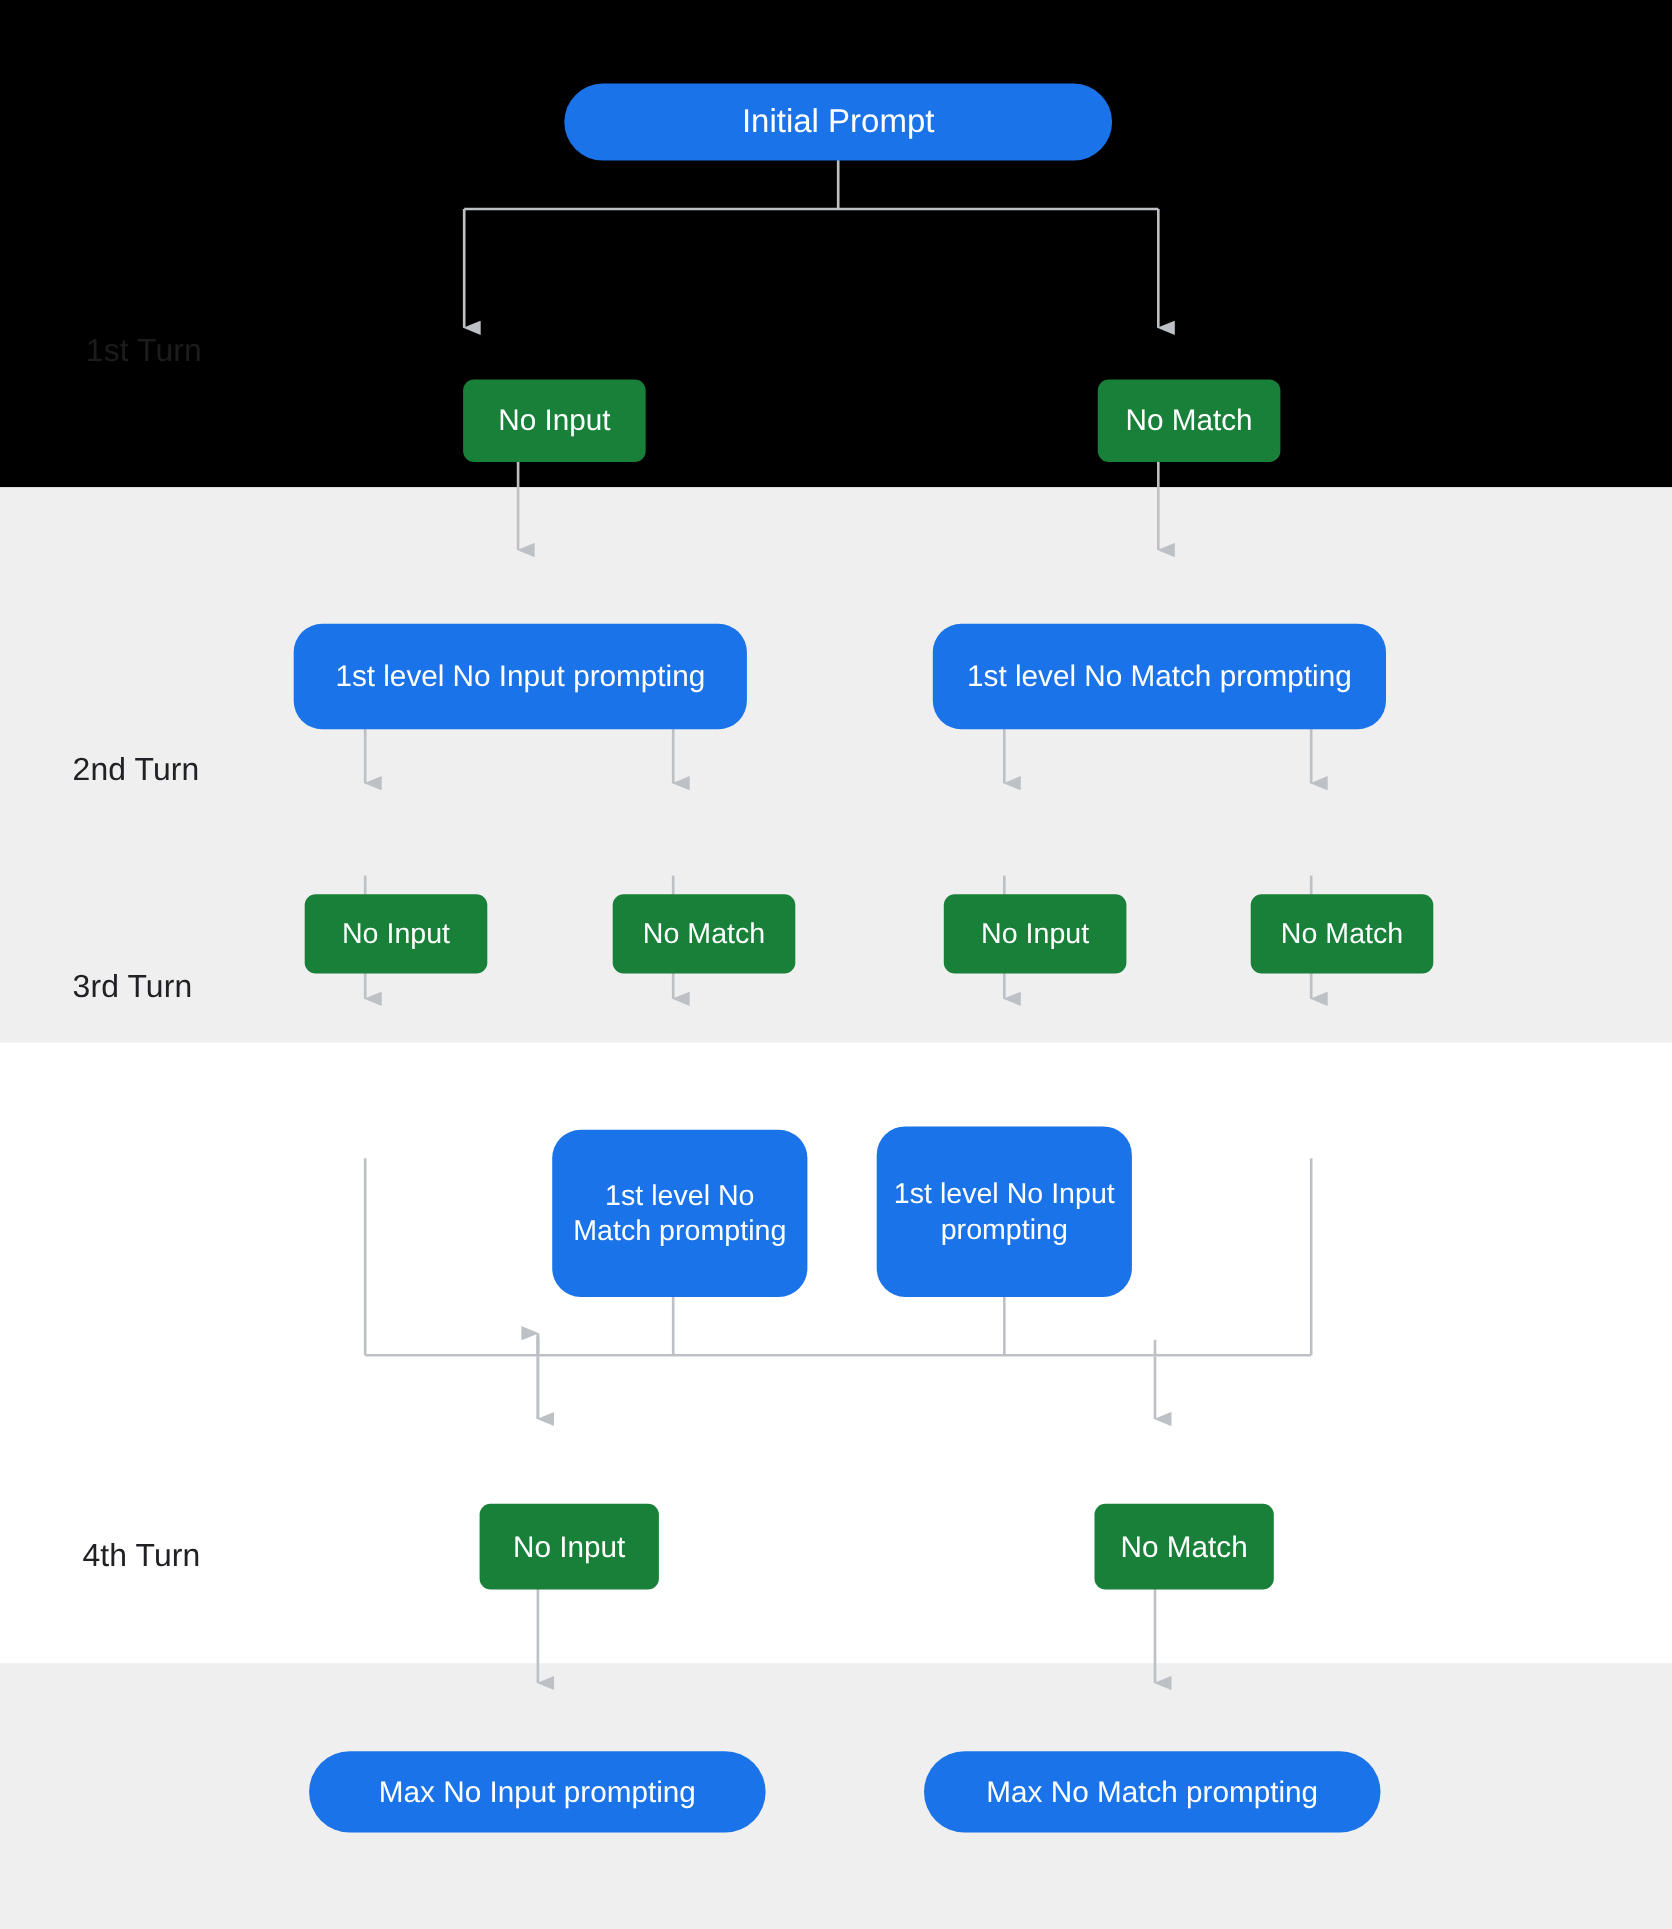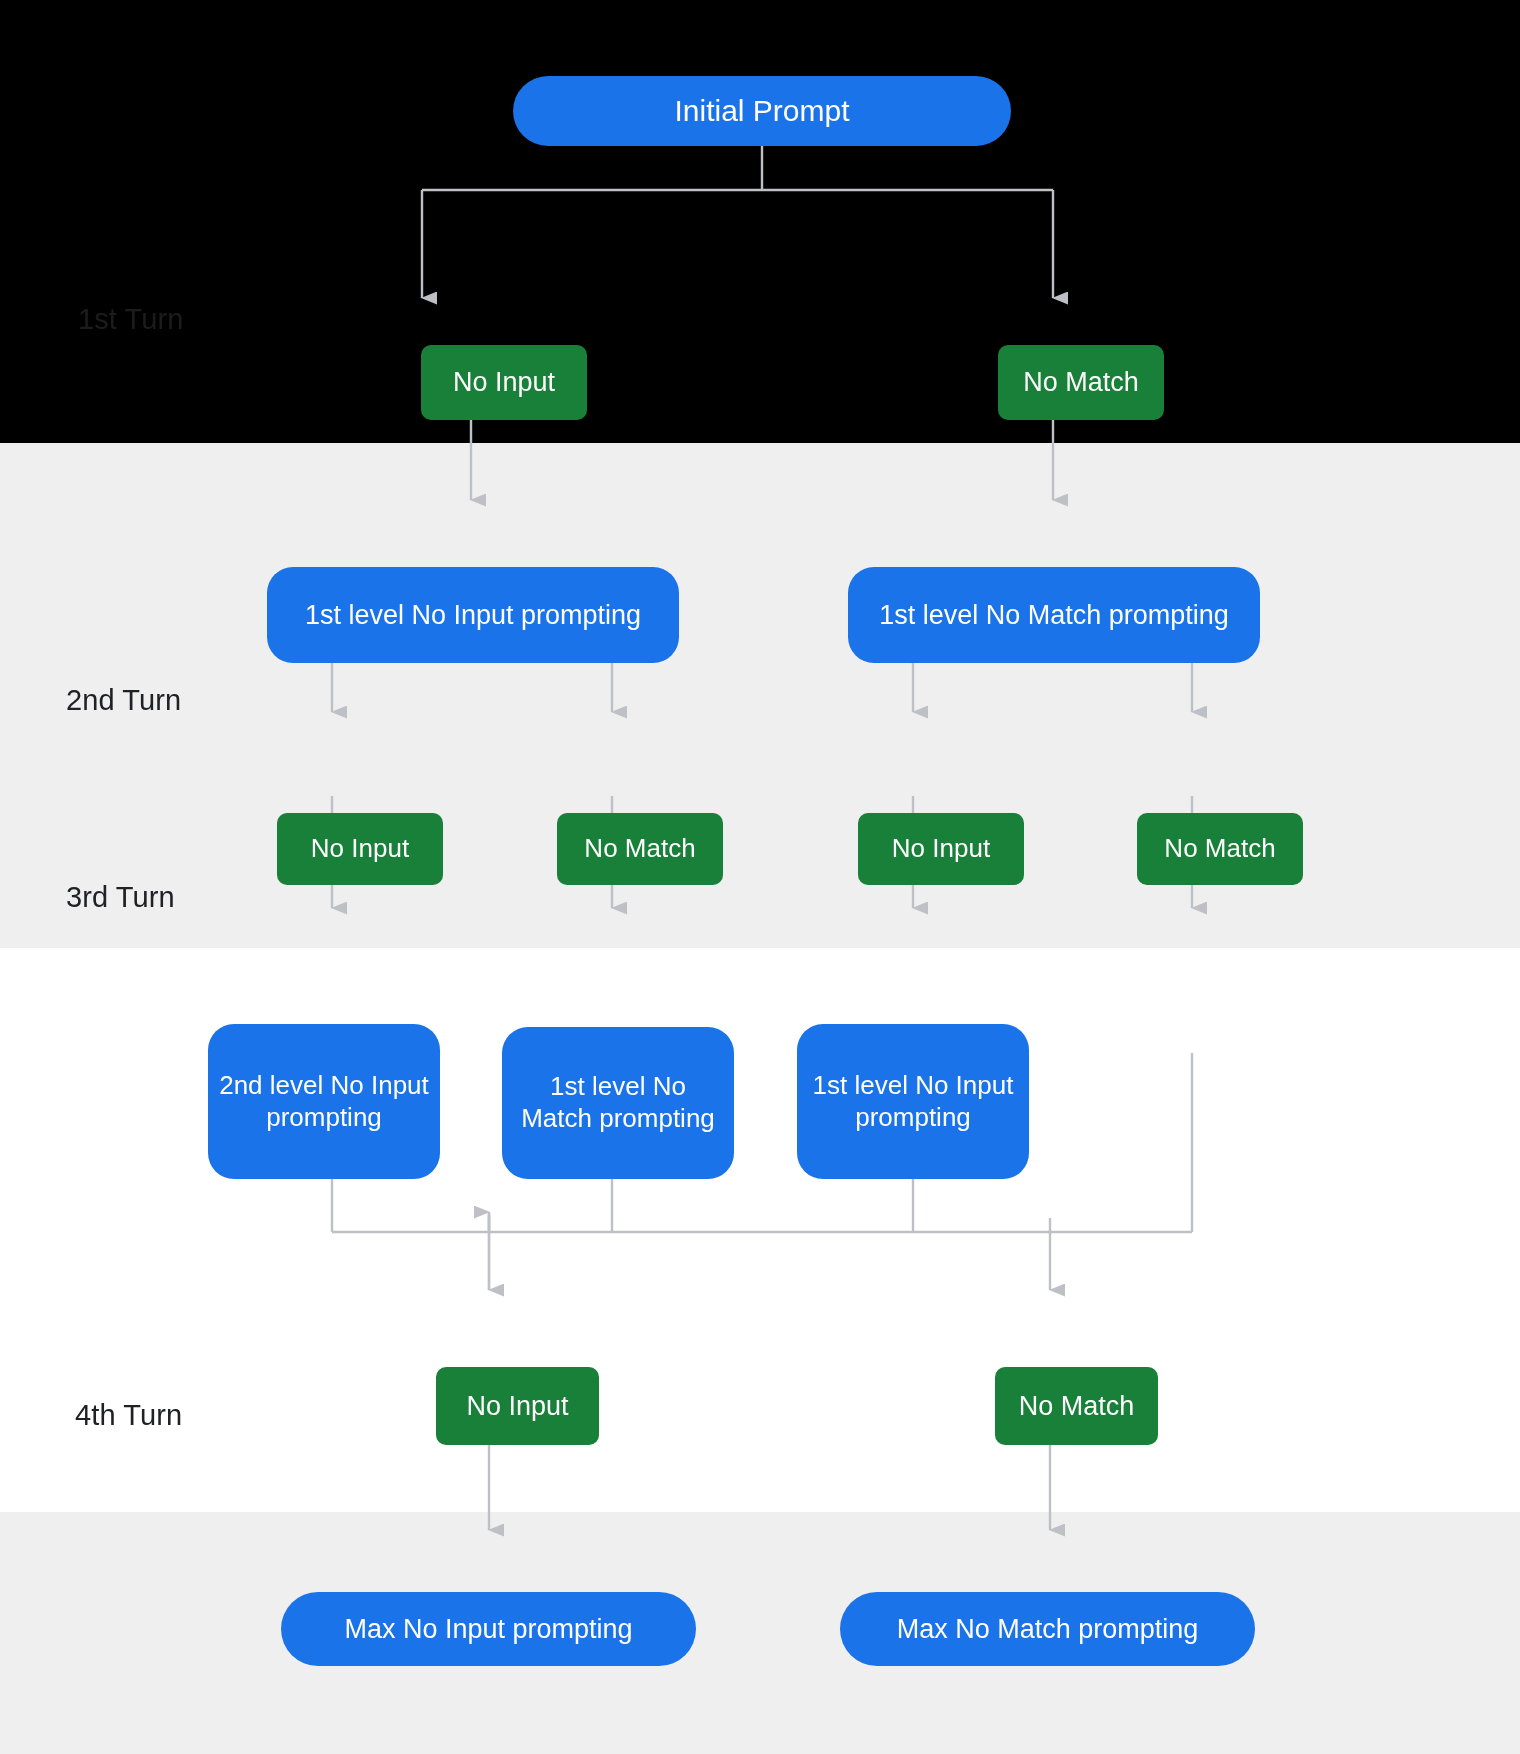--- a/index.html
+++ b/index.html
@@ -133,21 +133,20 @@
   <div class="node green r-sm fs-27" style="left: 970px; top: 345px; width: 166px; height: 75px; background: rgb(24, 128, 56); color: rgb(255, 255, 255);">No Match</div>
 
   <div class="node blue r-lg fs-27" style="left: 267px; top: 567px; width: 412px; height: 96px; background: rgb(26, 115, 232); color: rgb(255, 255, 255);">1st level No Input prompting</div>
   <div class="node blue r-lg fs-27" style="left: 848px; top: 567px; width: 412px; height: 96px; background: rgb(26, 115, 232); color: rgb(255, 255, 255);">1st level No Match prompting</div>
 
   <div class="node green r-sm fs-26" style="left: 249px; top: 813px; width: 166px; height: 72px; background: rgb(24, 128, 56); color: rgb(255, 255, 255);">No Input</div>
   <div class="node green r-sm fs-26" style="left: 529px; top: 813px; width: 166px; height: 72px; background: rgb(24, 128, 56); color: rgb(255, 255, 255);">No Match</div>
   <div class="node green r-sm fs-26" style="left: 830px; top: 813px; width: 166px; height: 72px; background: rgb(24, 128, 56); color: rgb(255, 255, 255);">No Input</div>
   <div class="node green r-sm fs-26" style="left: 1109px; top: 813px; width: 166px; height: 72px; background: rgb(24, 128, 56); color: rgb(255, 255, 255);">No Match</div>
 
-  <div class="node blue r-lg fs-26" style="left: 208px; top: 1024px; width: 232px; height: 155px; background: rgb(26, 115, 232); color: rgb(255, 255, 255);">2nd level No Input prompting</div>
   <div class="node blue r-lg fs-26" style="left: 502px; top: 1027px; width: 232px; height: 152px; background: rgb(26, 115, 232); color: rgb(255, 255, 255);">1st level No Match prompting</div>
   <div class="node blue r-lg fs-26" style="left: 797px; top: 1024px; width: 232px; height: 155px; background: rgb(26, 115, 232); color: rgb(255, 255, 255);">1st level No Input prompting</div>
 
   <div class="node green r-sm fs-27" style="left: 408px; top: 1367px; width: 163px; height: 78px; background: rgb(24, 128, 56); color: rgb(255, 255, 255);">No Input</div>
   <div class="node green r-sm fs-27" style="left: 967px; top: 1367px; width: 163px; height: 78px; background: rgb(24, 128, 56); color: rgb(255, 255, 255);">No Match</div>
 
   <div class="node blue r-pill fs-27" style="left: 840px; top: 1592px; width: 415px; height: 74px; background: rgb(26, 115, 232); color: rgb(255, 255, 255);">Max No Match prompting</div>
   <div class="node blue r-pill fs-27" style="left: 281px; top: 1592px; width: 415px; height: 74px; background: rgb(26, 115, 232); color: rgb(255, 255, 255);">Max No Input prompting</div>
 
 </div>

